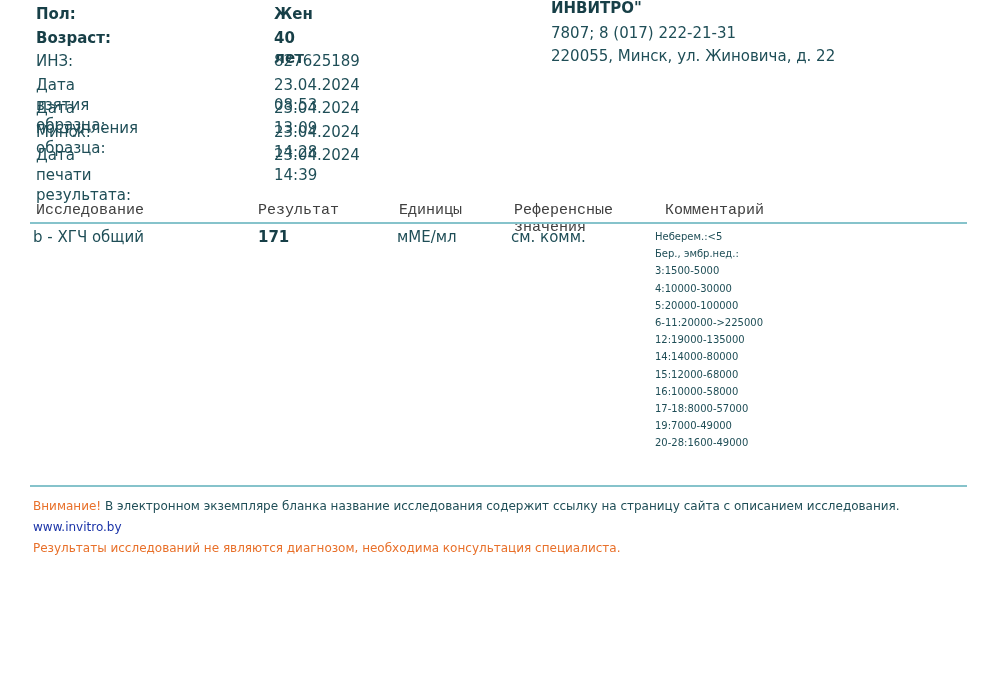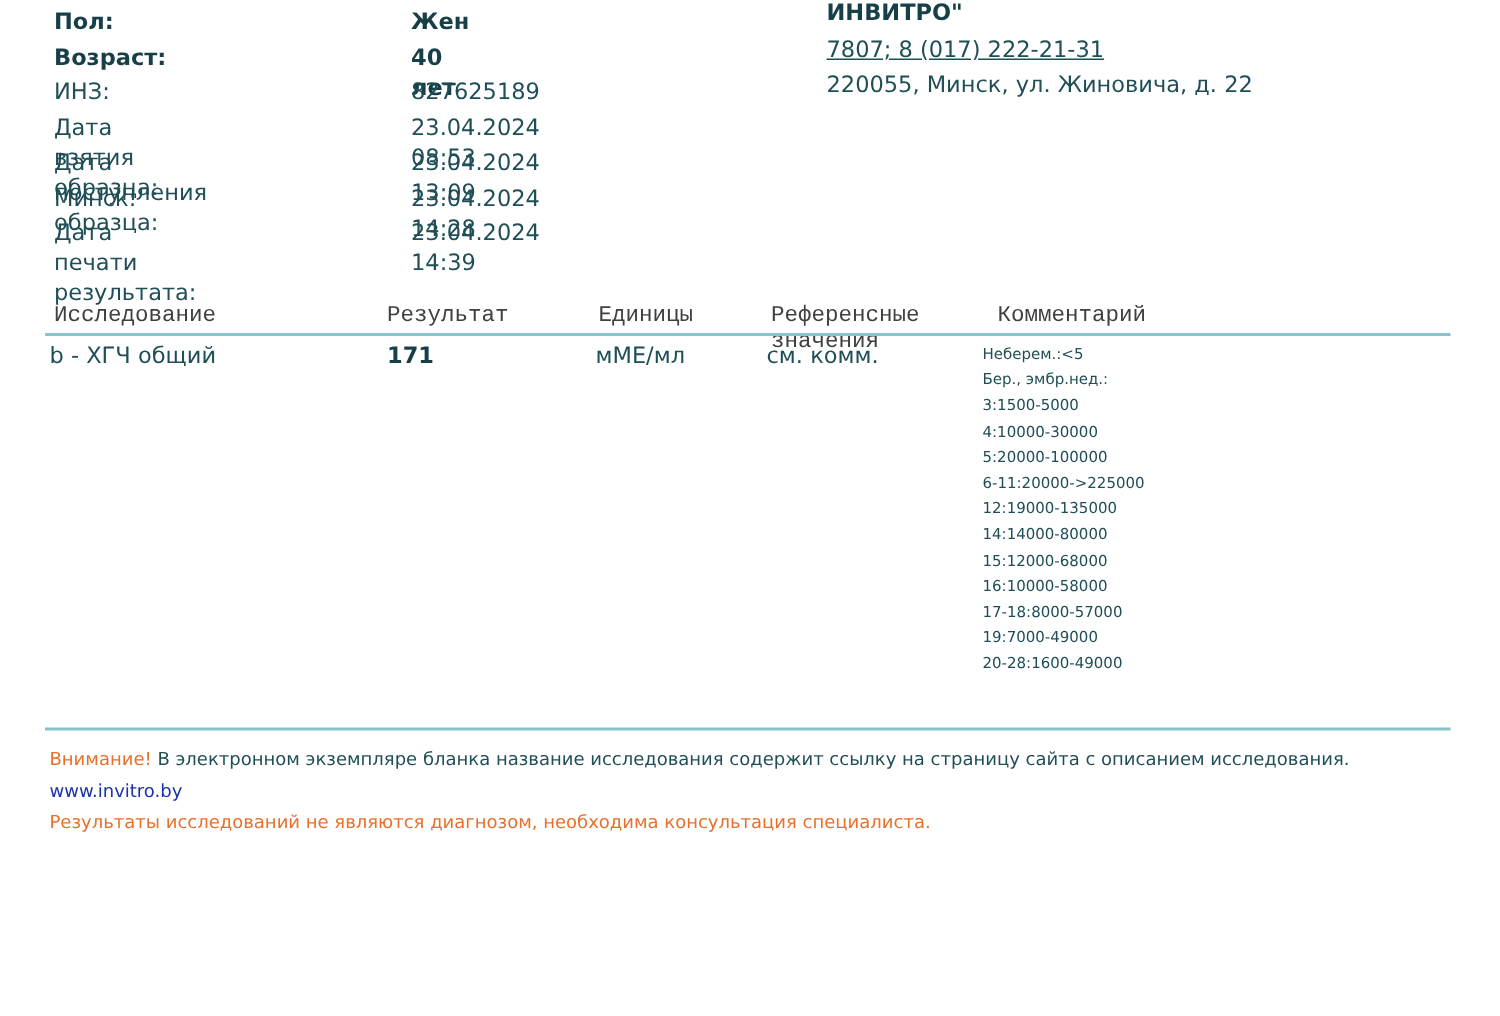--- a/index.html
+++ b/index.html
@@ -53,21 +53,21 @@
     <span class="val">23.04.2024 14:28</span>
   </div>
   <div class="prow">
     <span class="lbl">Дата печати результата:</span>
     <span class="val">23.04.2024 14:39</span>
   </div>
 </div>
 
 <div class="lab">
   <div class="name">ИНВИТРО"</div>
-  <div style="margin-top:6px;text-decoration:underline;">7807; 8 (017) 222-21-31</div>
+  <div style="margin-top:6px;">7807; 8 (017) 222-21-31</div>
   <div>220055, Минск, ул. Жиновича, д. 22</div>
 </div>
 
 <div class="th abs" style="left:36px;">Исследование</div>
 <div class="th abs" style="left:258px;">Результат</div>
 <div class="th abs" style="left:399px;">Единицы</div>
 <div class="th abs" style="left:514px;">
   <div>Референсные</div>
   <div>значения</div>
 </div>

